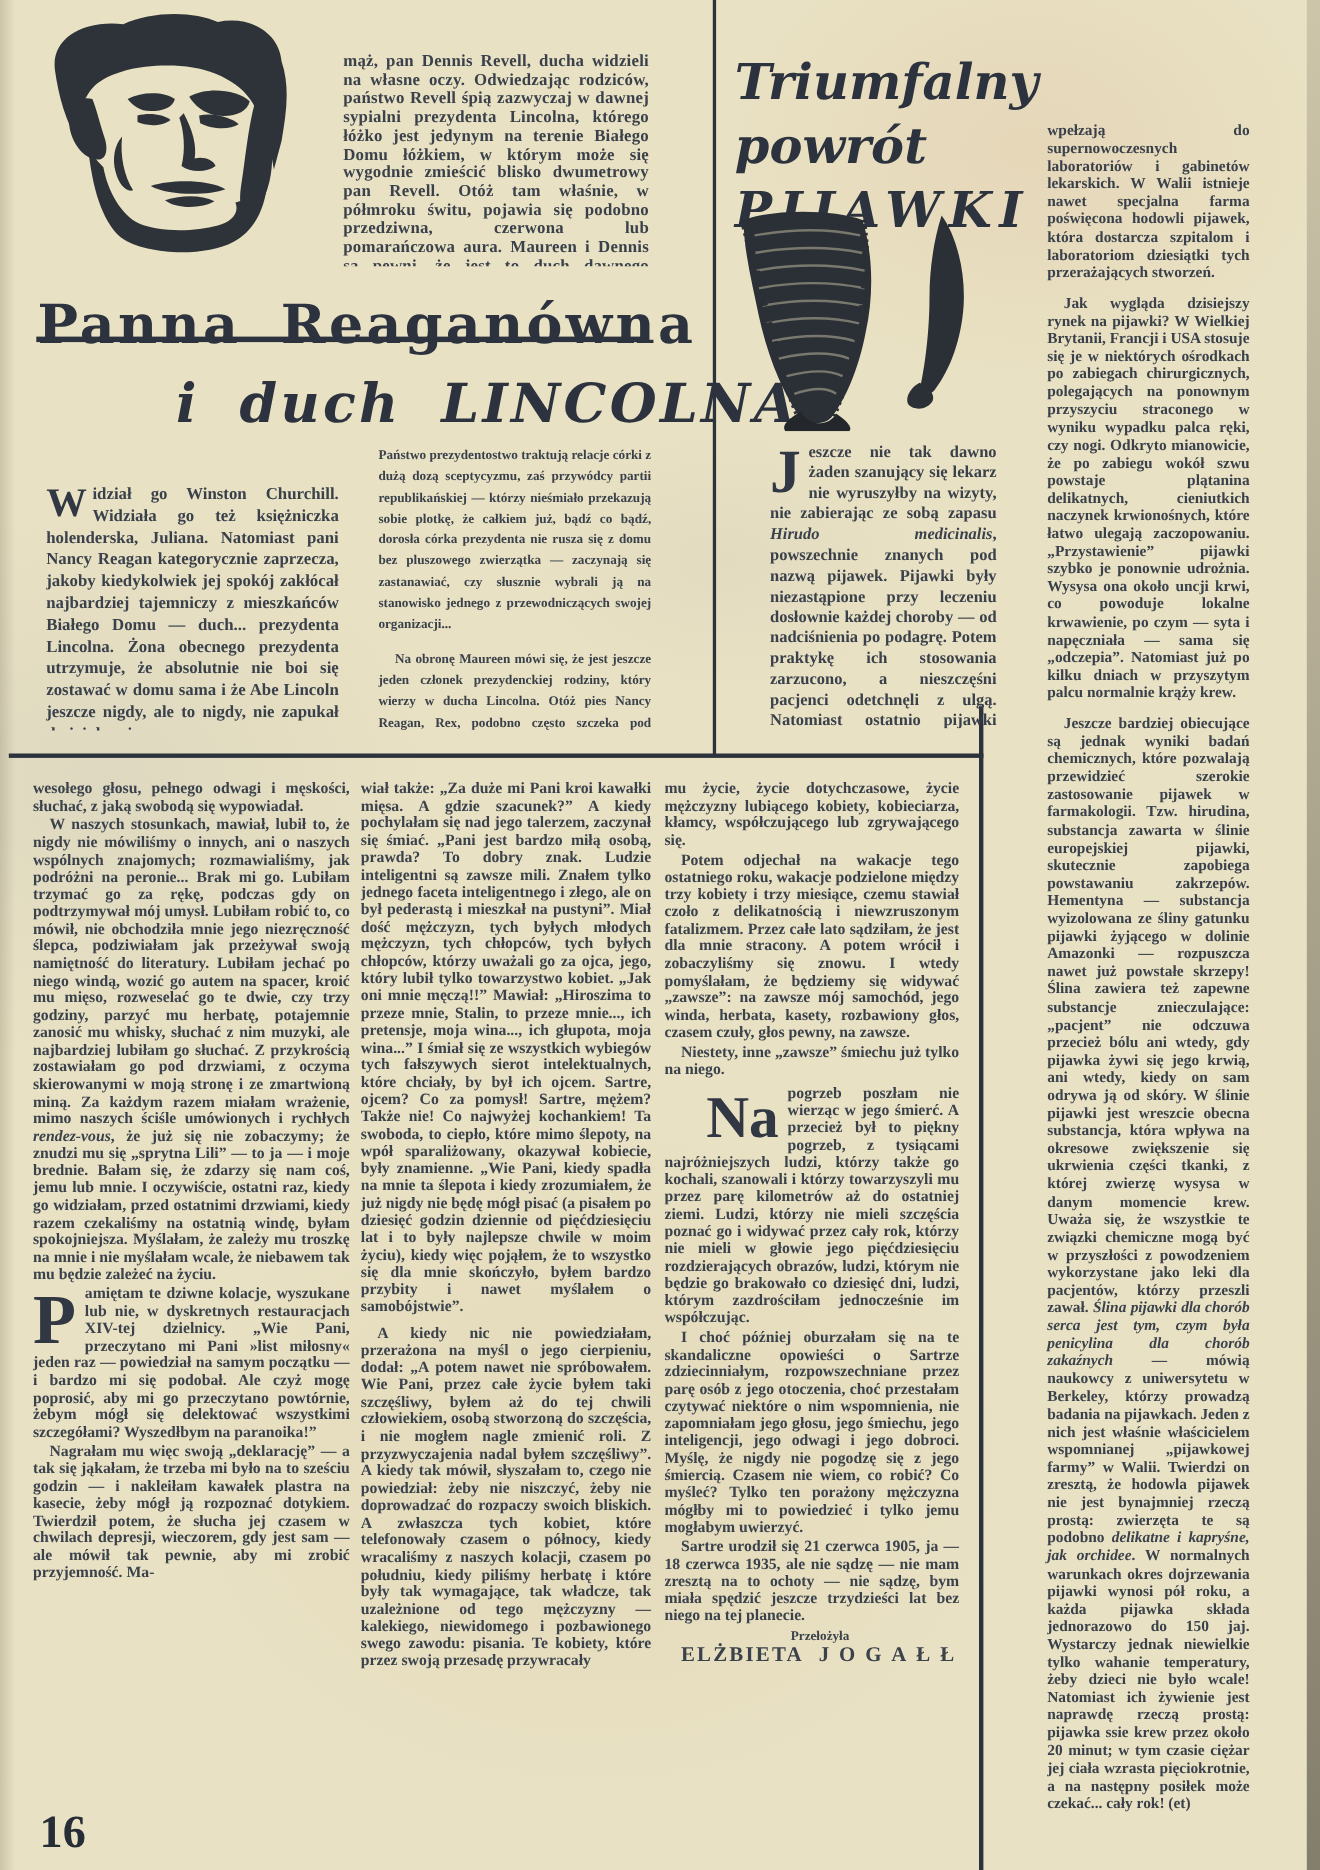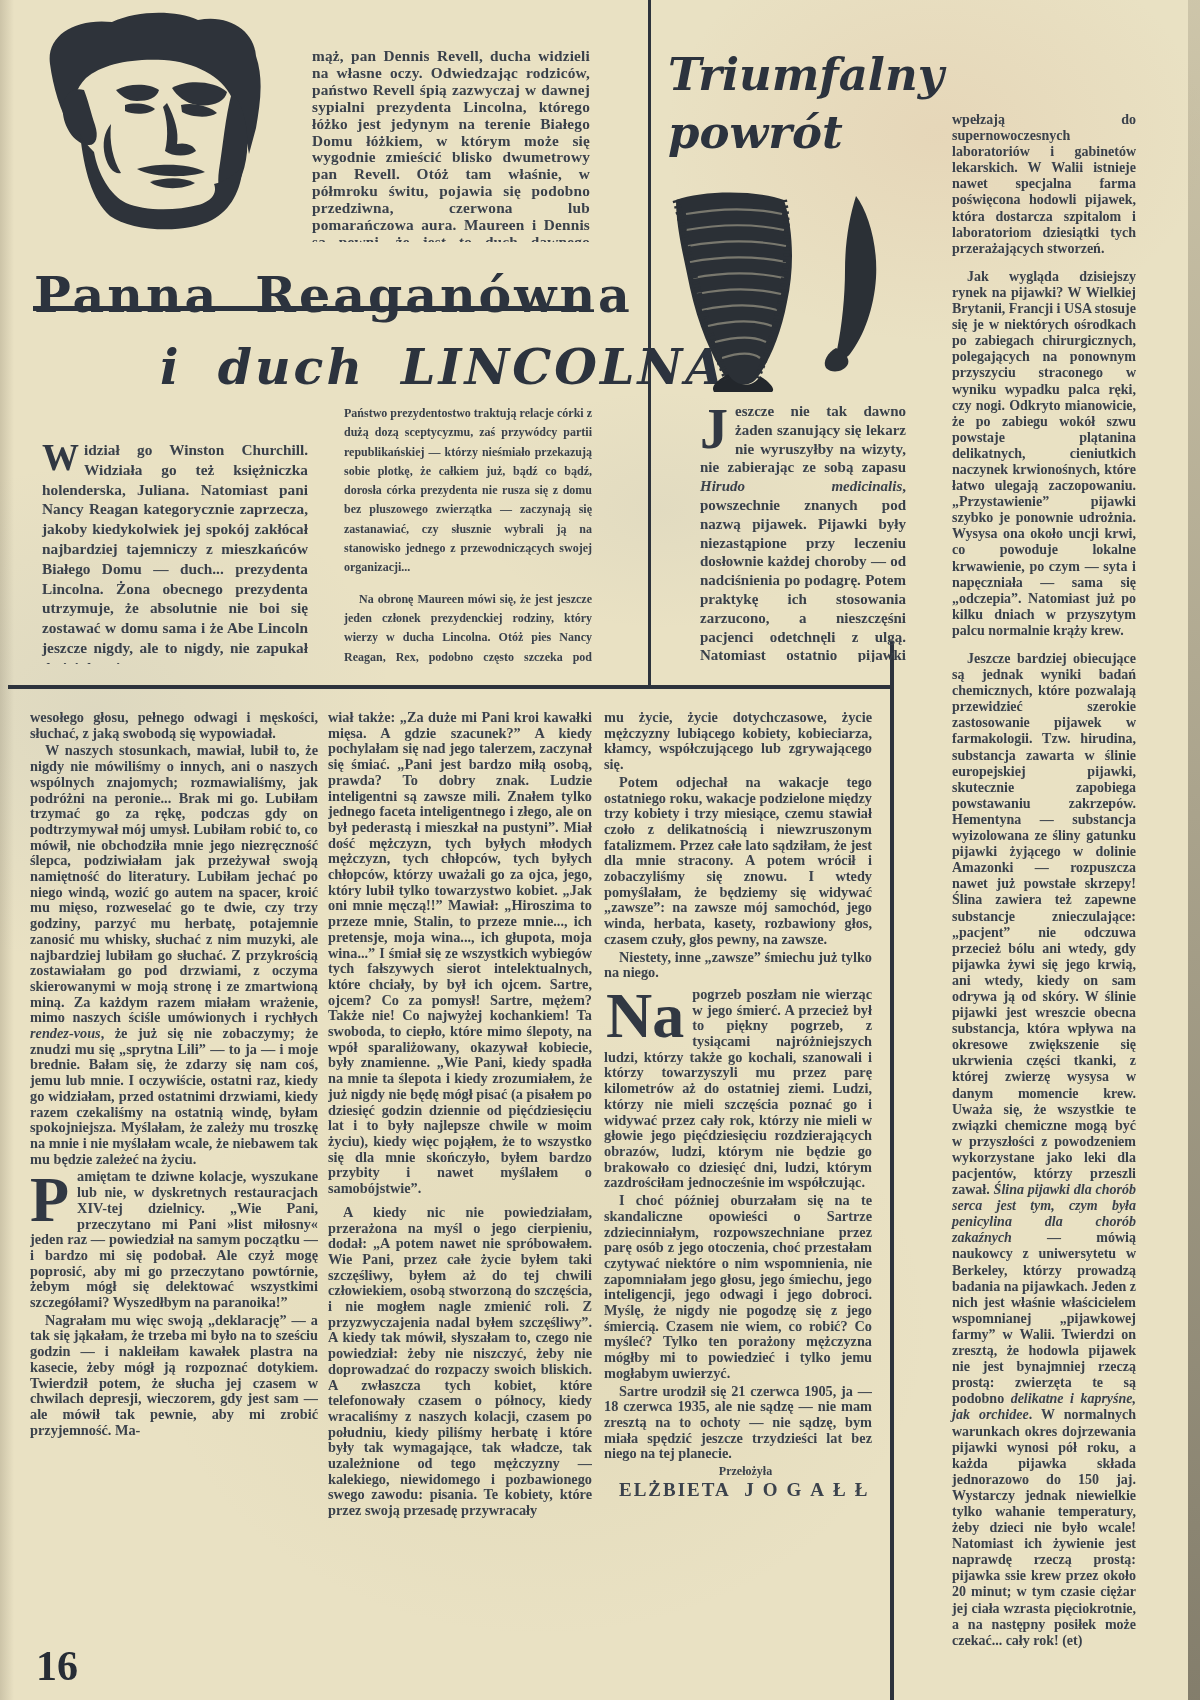--- a/index.html
+++ b/index.html
@@ -34,21 +34,21 @@
        color:#2c333e;letter-spacing:3px;word-spacing:16px;white-space:nowrap;margin-top:24px;}
   .hl1b{font-style:italic;}
   .hl-rule{position:absolute;background:#2c333e;}
   .hl2{position:absolute;font-family:"DejaVu Serif",serif;font-style:italic;font-weight:bold;
        font-size:45px;color:#2c333e;white-space:nowrap;}
   .hl2-caps{letter-spacing:7px;}
   
   .cap2{float:left;font-weight:bold;font-size:37px;line-height:32px;padding:2px 5px 0 0;color:#313843;}
   .cap3{float:left;font-weight:bold;font-size:56px;line-height:48px;padding:3px 7px 0 0;color:#313843;}
   .cap4{float:left;font-weight:bold;font-size:64px;line-height:54px;padding:4px 8px 0 0;color:#313843;}
-  .capNa{float:left;font-weight:bold;font-size:64px;line-height:50px;padding:4px 8px 0 2px;color:#313843;}
+  .capNa{float:left;font-weight:bold;font-size:54px;line-height:50px;padding:4px 8px 0 2px;color:#313843;margin-left:36px;}
   
   .vrule-top{position:absolute;left:648px;top:0;width:3px;height:688px;background:#2d333c;}
   .hrule-main{position:absolute;left:8px;top:685px;width:886px;height:4px;background:#2d333c;}
   .vrule-box{position:absolute;left:890px;top:642px;width:4px;height:1058px;background:#2d333c;}
   
   .byline-label{text-align:center;font-weight:bold;font-size:12px;text-indent:0;margin-top:6px;}
   .byline-name{text-align:center;font-weight:bold;font-size:19px;text-indent:0;letter-spacing:2px;}
   .byline-name .sp{letter-spacing:9px;}
   
   .pagenum{position:absolute;left:36px;top:1642px;font-family:Liberation Serif, serif;
@@ -97,20 +97,21 @@
 
   </div>
 
   <div class="col col-b" style="left:332px;top:392px;width:272px;height:274px;">
     <p class="ni">Państwo prezydentostwo traktują relacje córki z dużą dozą sceptycyzmu, zaś przywódcy partii republikańskiej — którzy nieśmiało przekazują sobie plotkę, że całkiem już, bądź co bądź, dorosła córka prezydenta nie rusza się z domu bez pluszowego zwierzątka — zaczynają się zastanawiać, czy słusznie wybrali ją na stanowisko jednego z przewodniczących swojej organizacji...</p>
     <p>Na obronę Maureen mówi się, że jest jeszcze jeden członek prezydenckiej rodziny, który wierzy w ducha Lincolna. Otóż pies Nancy Reagan, Rex, podobno często szczeka pod drzwiami sypialni Lincolna, ale nigdy nie ma odwagi wejść do środka... (et)</p>
   </div>
 
   <div class="hl2" style="left:668px;top:48px;">Triumfalny</div>
   <div class="hl2" style="left:668px;top:106px;">powrót</div>
+  <div class="hl2 hl2-caps" style="left:668px;top:164px;">PIJAWKI</div>
 
   <svg class="illus" style="left:660px;top:186px;" width="244" height="206" viewBox="0 0 244 206">
     <g>
       <path d="M16,14 C42,4 98,4 124,14 C133,42 135,80 127,116 C121,148 109,176 97,192 C91,201 73,201 67,193 C51,170 38,138 30,102 C24,72 16,42 16,14 Z" fill="#2b3036"></path>
       <path d="M68,188 C76,202 94,202 100,190 C109,196 116,203 112,206 L54,206 C50,200 58,194 68,188 Z" fill="#23272c"></path>
       <g stroke="#d8d0b2" stroke-width="2.2" fill="none" opacity="0.45">
         <path d="M26,28 C60,22 95,22 122,28"></path>
         <path d="M26,44 C60,38 96,38 124,44"></path>
         <path d="M28,60 C62,54 96,54 126,60"></path>
         <path d="M30,76 C62,70 96,70 126,76"></path>

